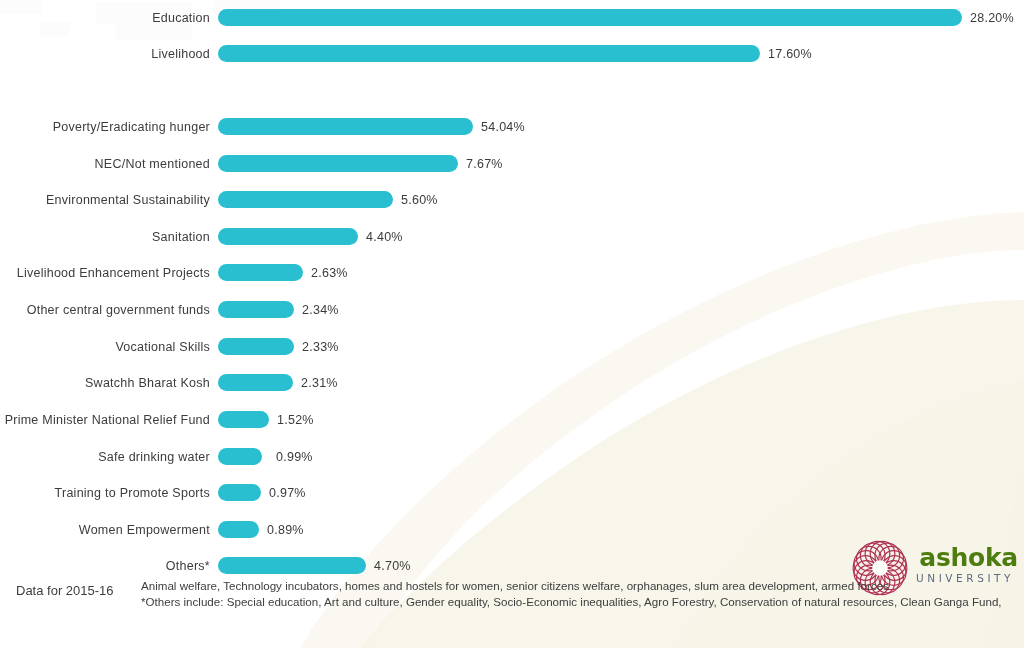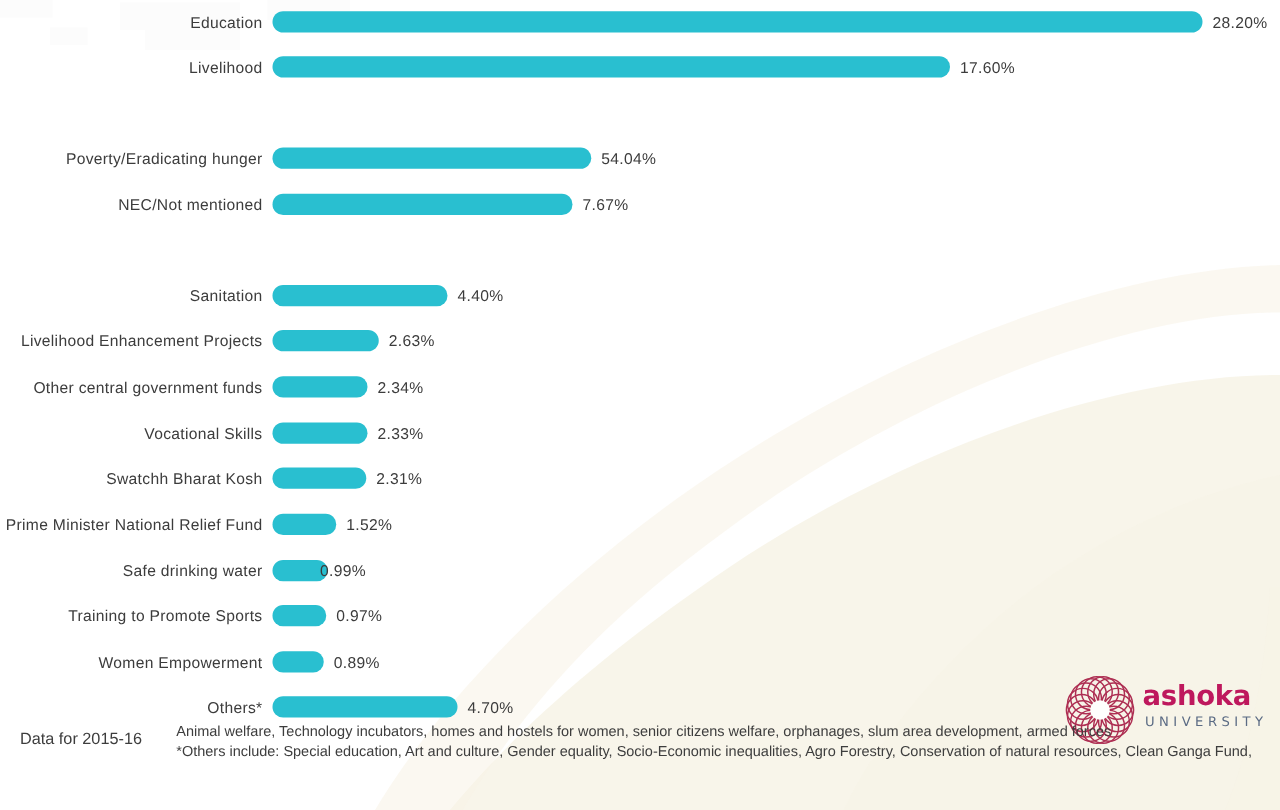--- a/index.html
+++ b/index.html
@@ -120,26 +120,27 @@
     height: 56px;
   }
   .logo-text {
     position: absolute;
     left: 62px;
     top: 6px;
     width: 104px;
   }
   .logo-word {
     display: block;
-    font-size: 22px;
+    font-size: 25px;
     font-weight: bold;
-    color: #be185d;
+    color: #4d7c0f;
     letter-spacing: -0.01em;
     line-height: 27px;
     font-family: "DejaVu Sans", sans-serif;
+    text-align: right;
   }
   .logo-sub {
     display: block;
     font-size: 10.5px;
     color: #5b6b84;
     letter-spacing: 0.34em;
     line-height: 14px;
     padding-left: 2px;
     font-family: "DejaVu Sans", sans-serif;
   }
@@ -181,20 +182,25 @@
     <div class="row" style="top: 118px;">
       <span class="cat-label">Poverty/Eradicating hunger</span>
       <span class="bar" style="width: 255px; background: rgb(41, 191, 208);"></span>
       <span class="val-label" style="left: 481px;">54.04%</span>
     </div>
     <div class="row" style="top: 155px;">
       <span class="cat-label">NEC/Not mentioned</span>
       <span class="bar" style="width: 240px; background: rgb(41, 191, 208);"></span>
       <span class="val-label" style="left: 466px;">7.67%</span>
     </div>
+    <div class="row" style="top: 191px;">
+      <span class="cat-label">Environmental Sustainability</span>
+      <span class="bar" style="width: 175px; background: rgb(41, 191, 208);"></span>
+      <span class="val-label" style="left: 401px;">5.60%</span>
+    </div>
     <div class="row" style="top: 228px;">
       <span class="cat-label">Sanitation</span>
       <span class="bar" style="width: 140px; background: rgb(41, 191, 208);"></span>
       <span class="val-label" style="left: 366px;">4.40%</span>
     </div>
     <div class="row" style="top: 264px;">
       <span class="cat-label">Livelihood Enhancement Projects</span>
       <span class="bar" style="width: 85px; background: rgb(41, 191, 208);"></span>
       <span class="val-label" style="left: 311px;">2.63%</span>
     </div>
@@ -214,21 +220,21 @@
       <span class="val-label" style="left: 301px;">2.31%</span>
     </div>
     <div class="row" style="top: 411px;">
       <span class="cat-label">Prime Minister National Relief Fund</span>
       <span class="bar" style="width: 51px; background: rgb(41, 191, 208);"></span>
       <span class="val-label" style="left: 277px;">1.52%</span>
     </div>
     <div class="row" style="top: 448px;">
       <span class="cat-label">Safe drinking water</span>
       <span class="bar" style="width: 44px; background: rgb(41, 191, 208);"></span>
-      <span class="val-label" style="left: 256px; text-align: center;">0.99%</span>
+      <span class="val-label" style="left: 276px; text-align: center;">0.99%</span>
     </div>
     <div class="row" style="top: 484px;">
       <span class="cat-label">Training to Promote Sports</span>
       <span class="bar" style="width: 43px; background: rgb(41, 191, 208);"></span>
       <span class="val-label" style="left: 269px;">0.97%</span>
     </div>
     <div class="row" style="top: 521px;">
       <span class="cat-label">Women Empowerment</span>
       <span class="bar" style="width: 41px; background: rgb(41, 191, 208);"></span>
       <span class="val-label" style="left: 267px;">0.89%</span>

